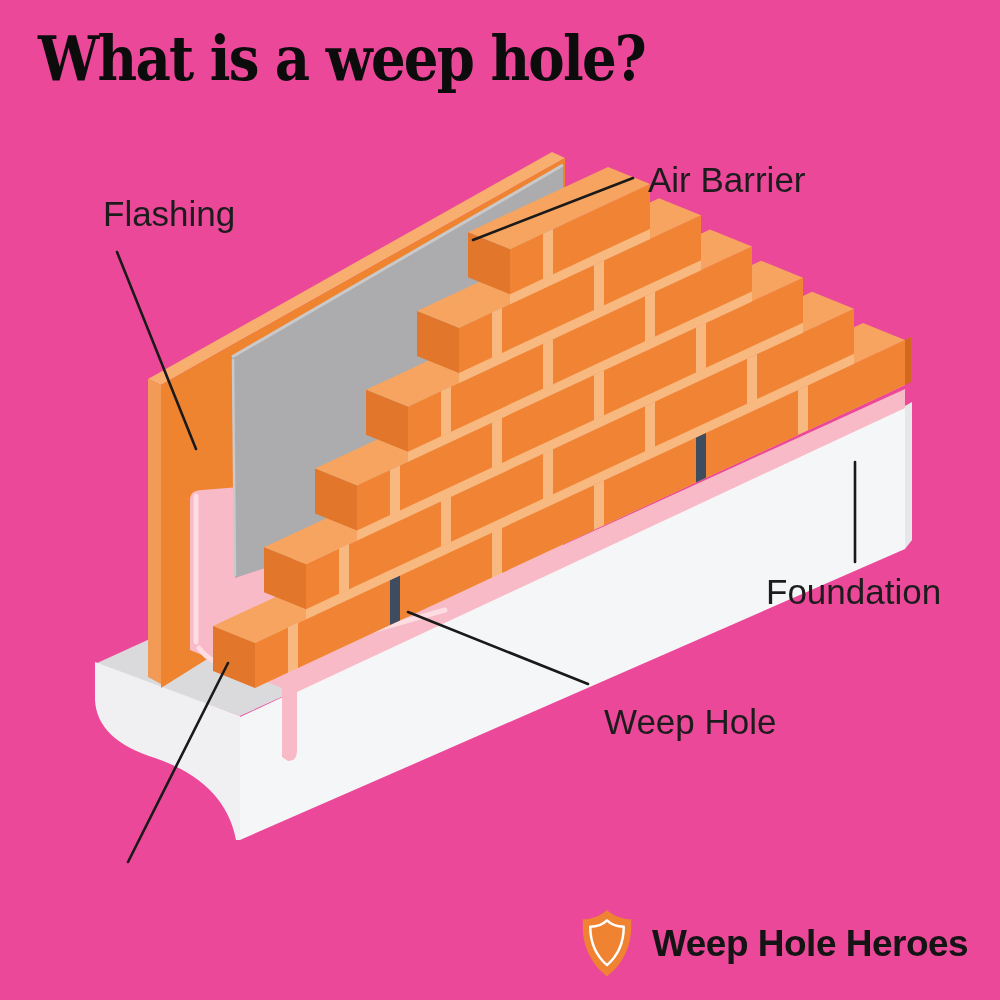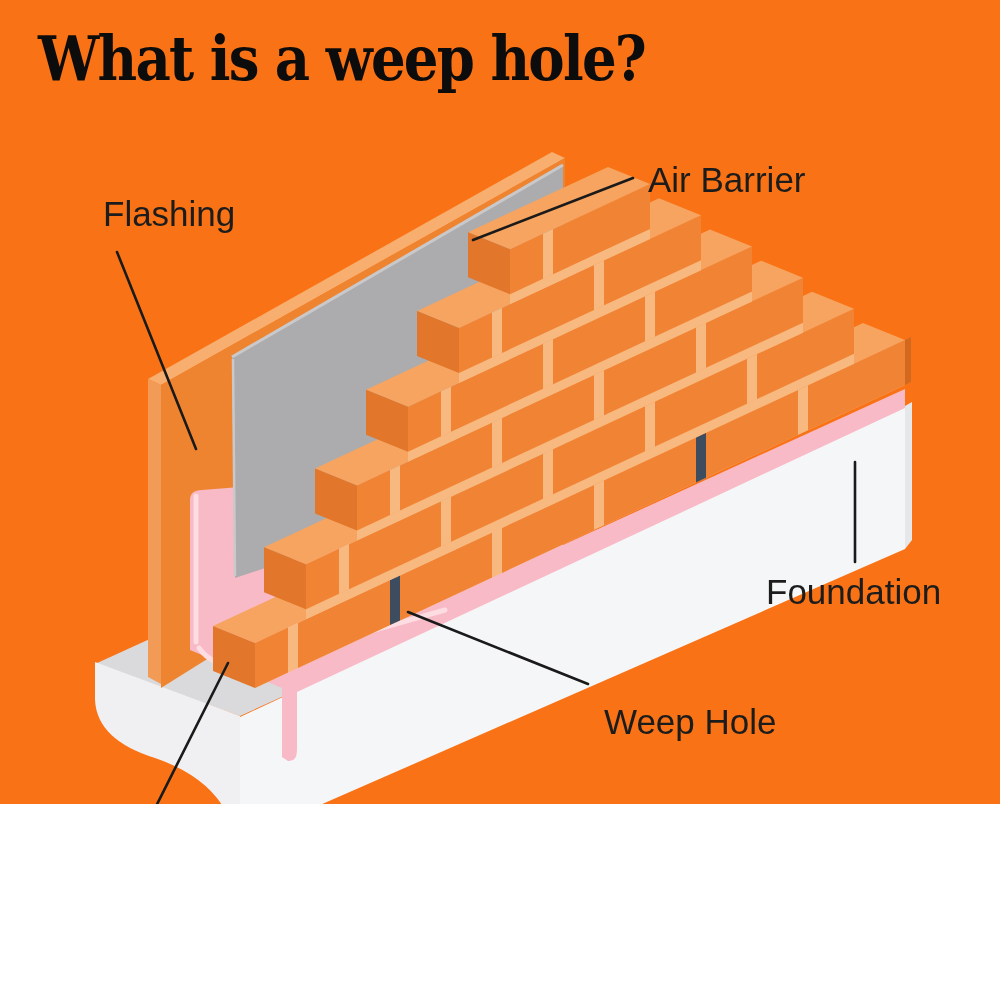--- a/index.html
+++ b/index.html
@@ -1,16 +1,16 @@
 <!DOCTYPE html>
 <html style="--shield: #EF8331;"><head>
 <meta charset="utf-8">
 <style>
   html,body{margin:0;padding:0;background:#fff;}
-  .stage{position:relative;width:1000px;height:804px;background:#f97316;overflow:hidden;
+  .stage{position:relative;width:1000px;height:1000px;background:#ec4899;overflow:hidden;
          font-family:"Liberation Sans",sans-serif;}
   #scene{position:absolute;left:0;top:0;}
   .title{position:absolute;left:38px;top:22px;margin:0;
          font-family:"DejaVu Serif",serif;font-weight:900;font-size:62px;
          letter-spacing:-2px;color:#0c0c0c;white-space:nowrap;
          transform:scaleX(.88);transform-origin:left top;}
   .lbl{position:absolute;font-size:35px;font-weight:400;color:#1c1c1c;white-space:nowrap;}
   #lbl-sheathing{left:103px;top:194px;}
   #lbl-air-barrier{left:648px;top:160px;}
   #lbl-foundation{left:766px;top:572px;}
@@ -118,14 +118,15 @@
   <div class="lbl" id="lbl-sheathing">Flashing</div>
   <div class="lbl" id="lbl-foundation">Foundation</div>
   <div class="lbl" id="lbl-air-barrier">Air Barrier</div>
   <div class="lbl" id="lbl-weep-hole">Weep Hole</div>
 
   <div class="logo">
     <svg class="shield" viewBox="0 0 100 118">
       <path class="shield-outer" d="M50 4 C59 13 75 19 89 19 L89 32 C89 64 74 93 50 111 C26 93 11 64 11 32 L11 19 C25 19 41 13 50 4 Z"></path>
       <path class="shield-inner" d="M50 21 C56 27 67 31 77 31 C77 56 67 78 50 93 C33 78 23 56 23 31 C33 31 44 27 50 21 Z"></path>
     </svg>
+    <span class="logo-text">Weep Hole Heroes</span>
   </div>
 </div>
 
 </body></html>

